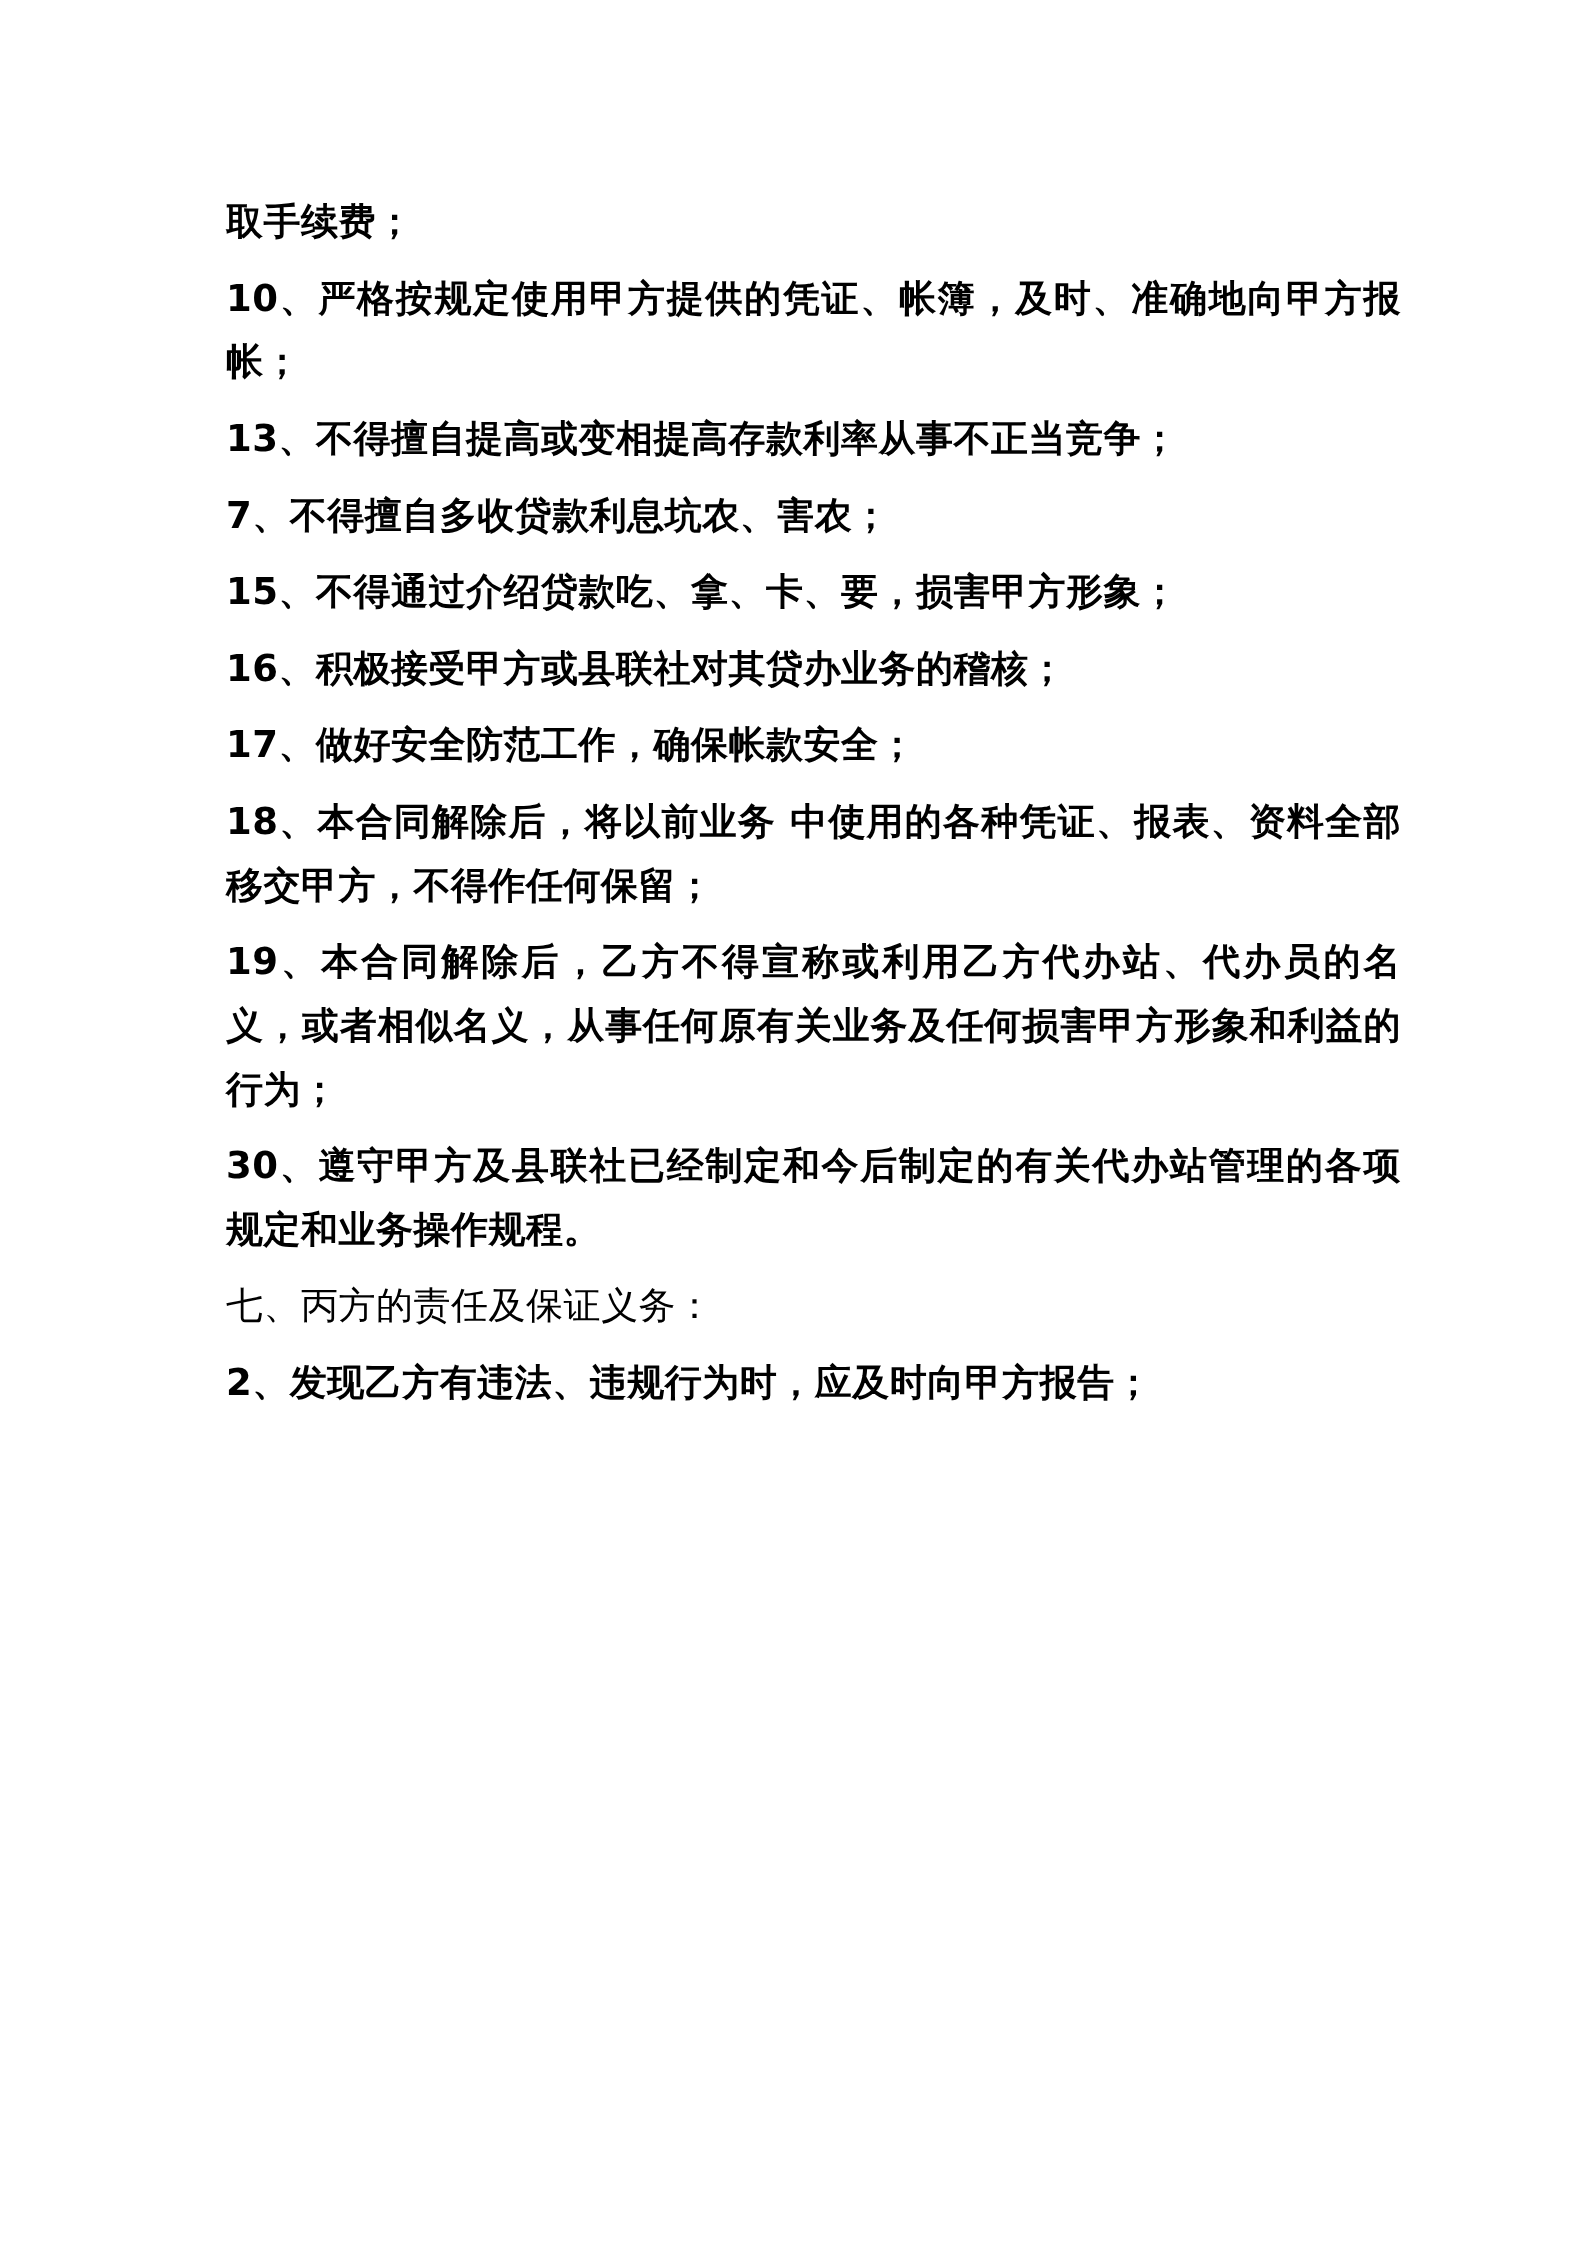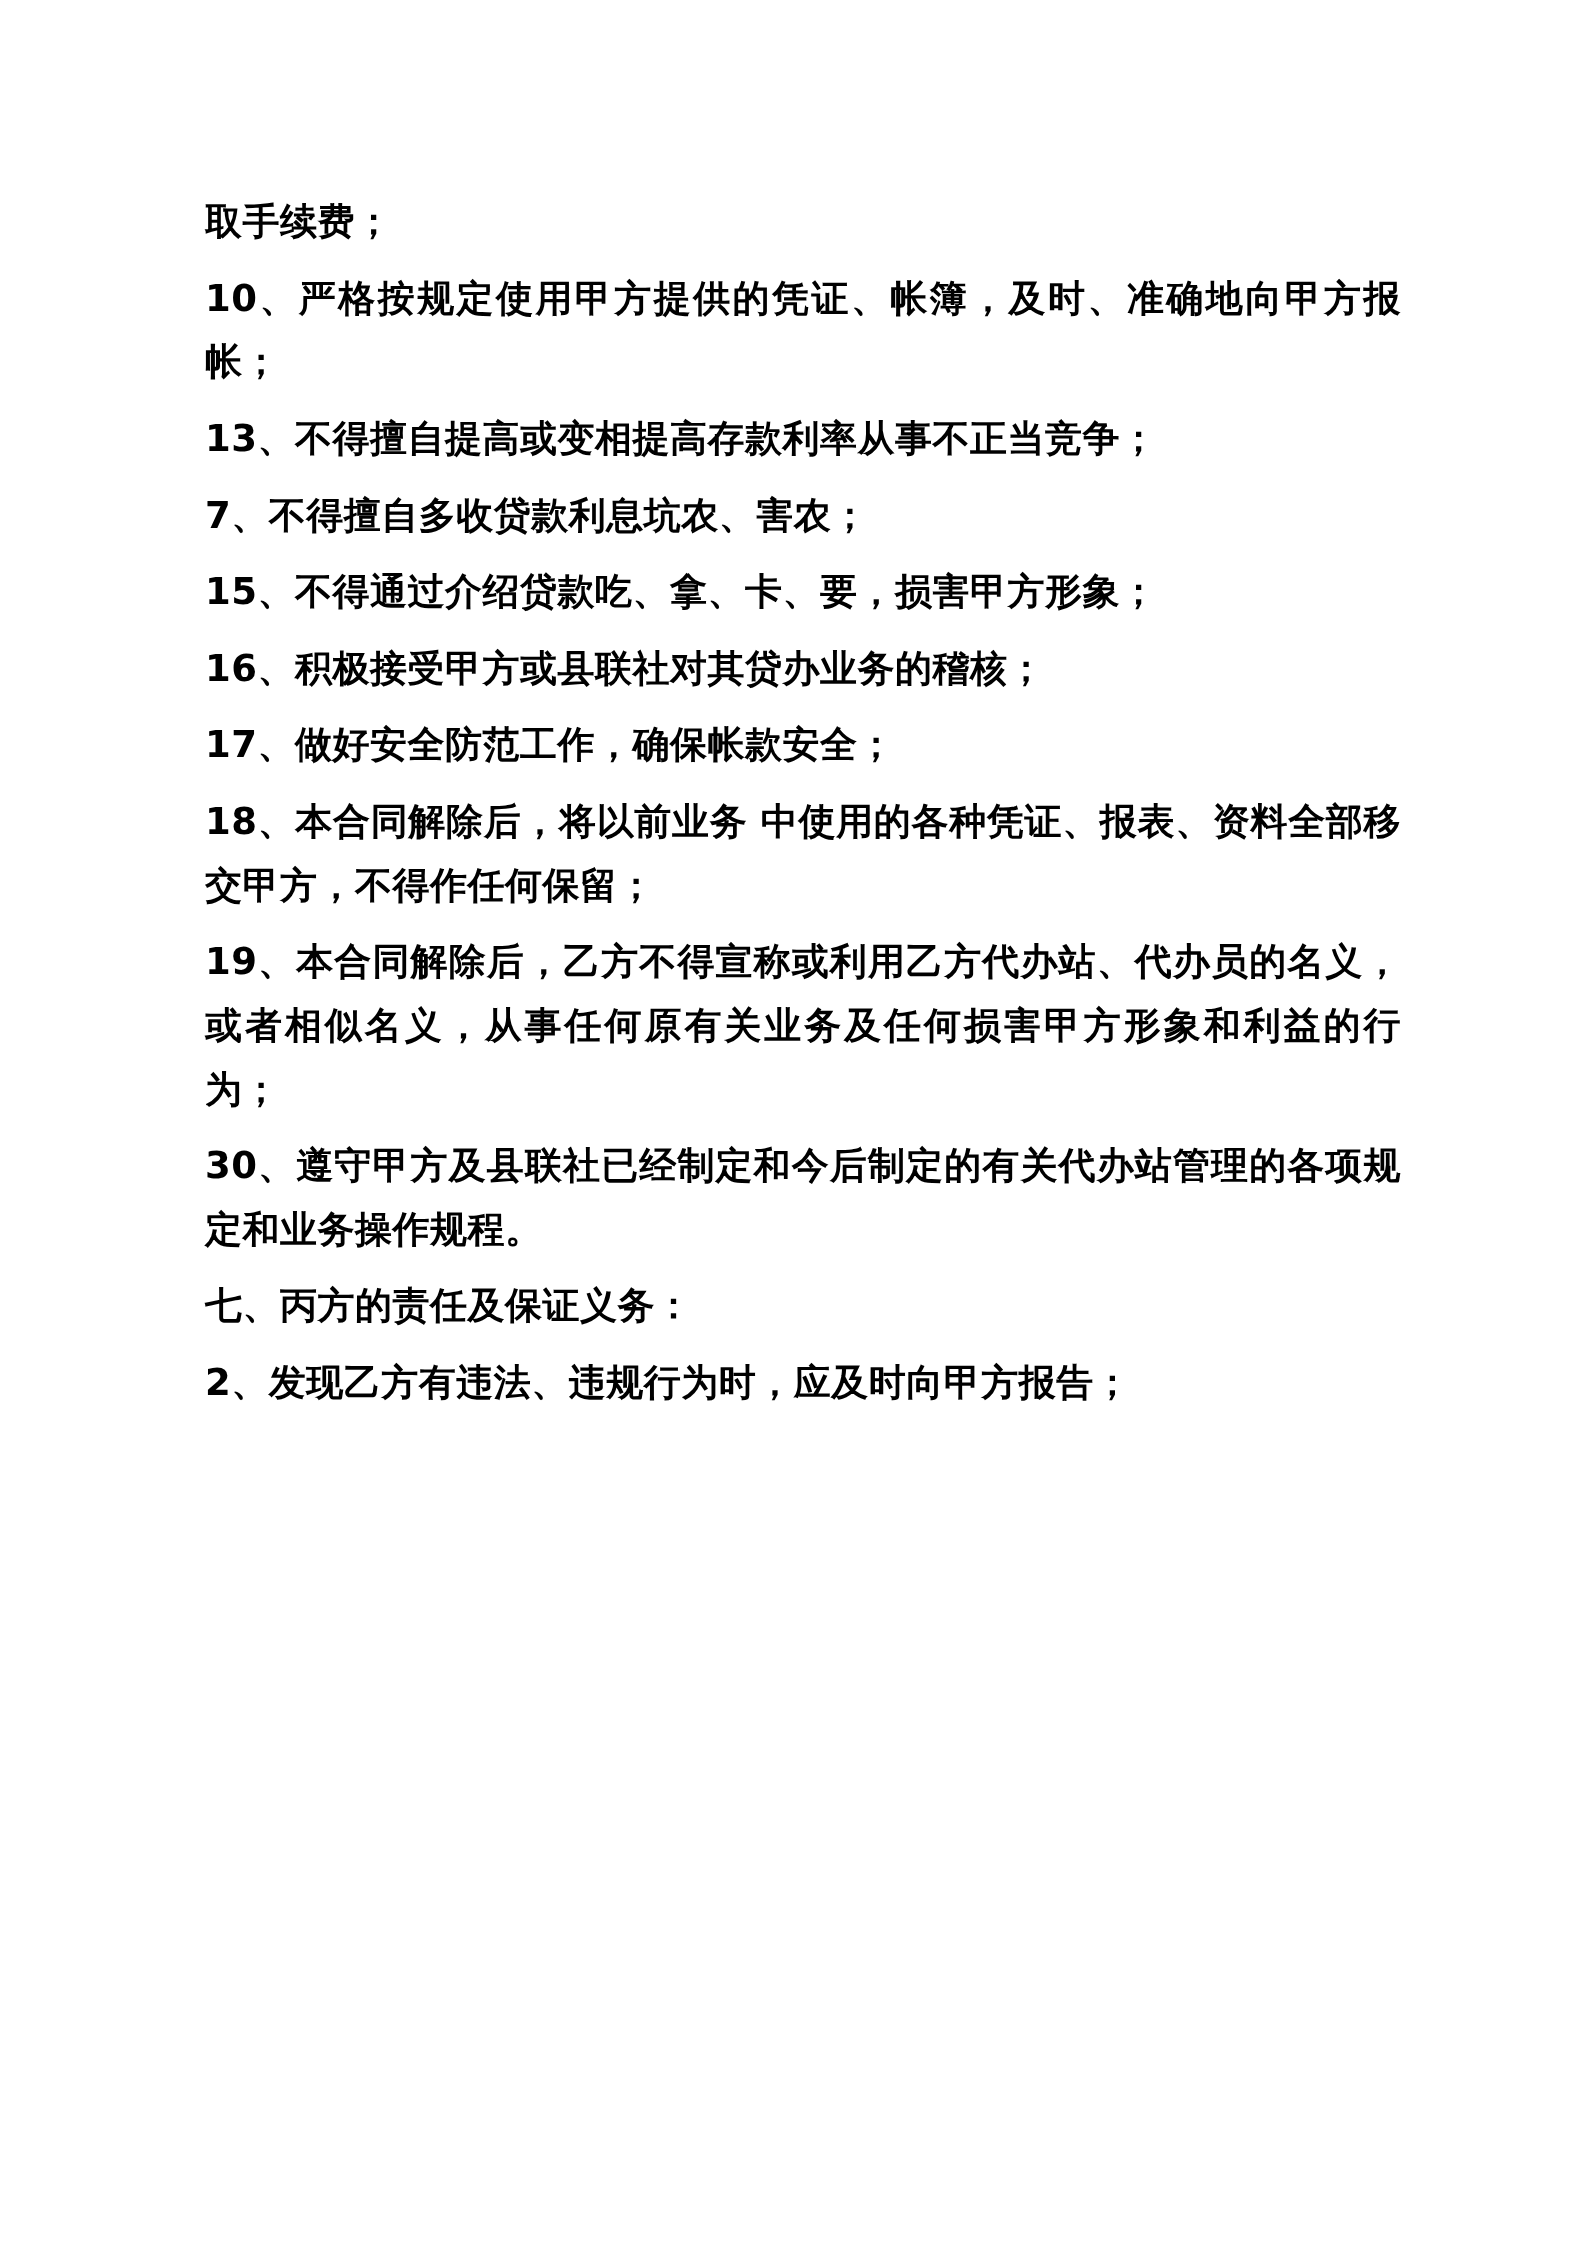--- a/index.html
+++ b/index.html
@@ -16,33 +16,34 @@
   .page {
     position: relative;
     width: 1586px;
     min-height: 2244px;
     box-sizing: border-box;
     padding: 190px 185px 120px 205px;
     background: #ffffff;
   }
   .doc-body {
     display: block;
+    margin-left: 21px;
   }
   .para {
     font-size: 37px;
     line-height: 1.72;
     font-weight: 700;
     letter-spacing: 0.5px;
     text-align: justify;
     text-justify: inter-ideograph;
     margin: 0 0 13px 0;
     word-break: break-all;
   }
   .para.heading {
-    font-weight: 700;
+    font-weight: 400;
   }
 </style>
 </head>
 <body>
 
 <div class="page">
   <div class="doc-body">
     <p class="para">取手续费；</p>
     <p class="para">10、严格按规定使用甲方提供的凭证、帐簿，及时、准确地向甲方报帐；</p>
     <p class="para">13、不得擅自提高或变相提高存款利率从事不正当竞争；</p>

